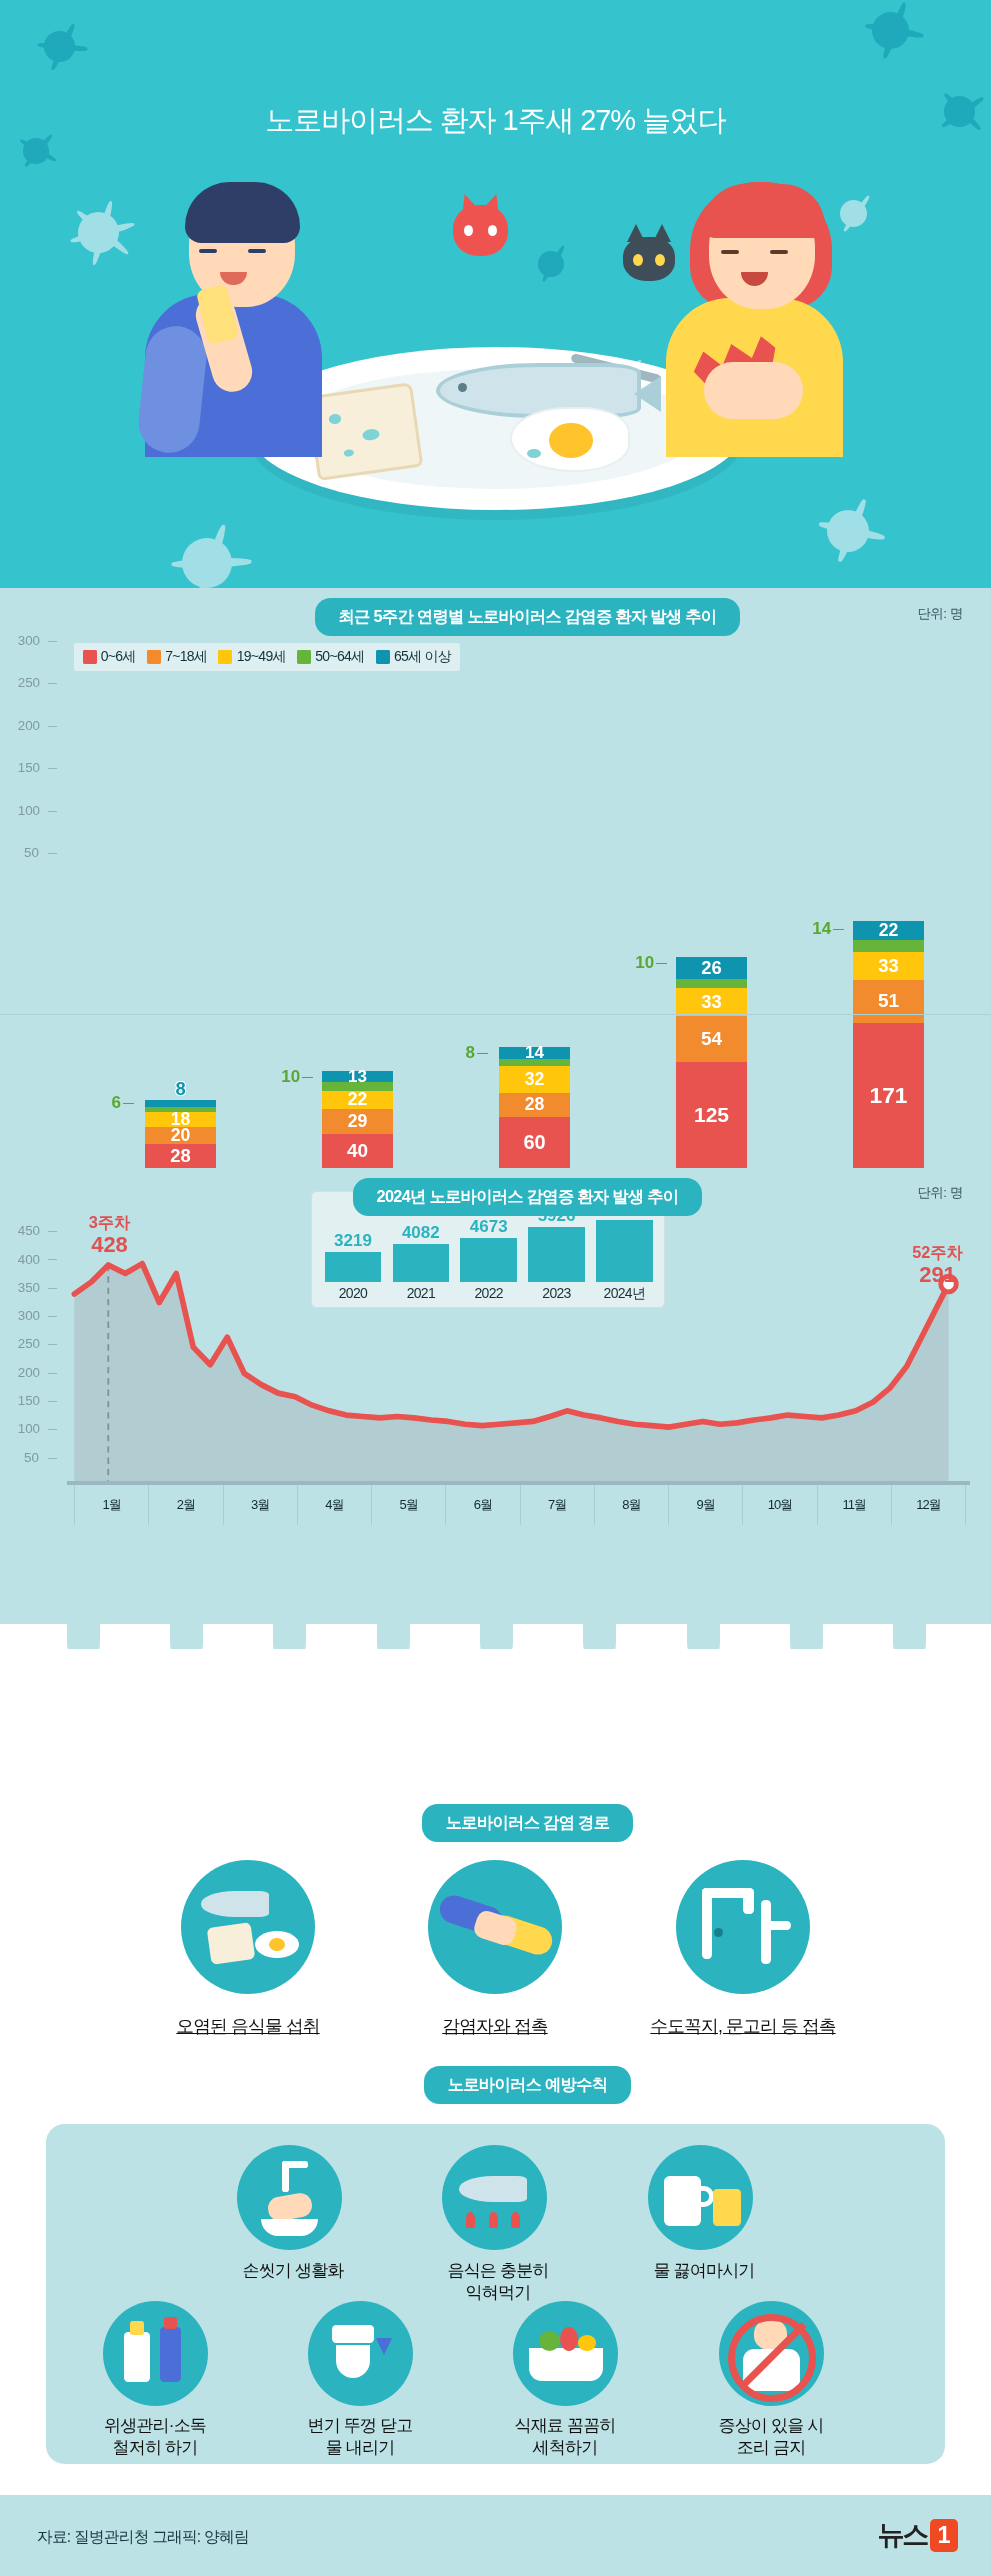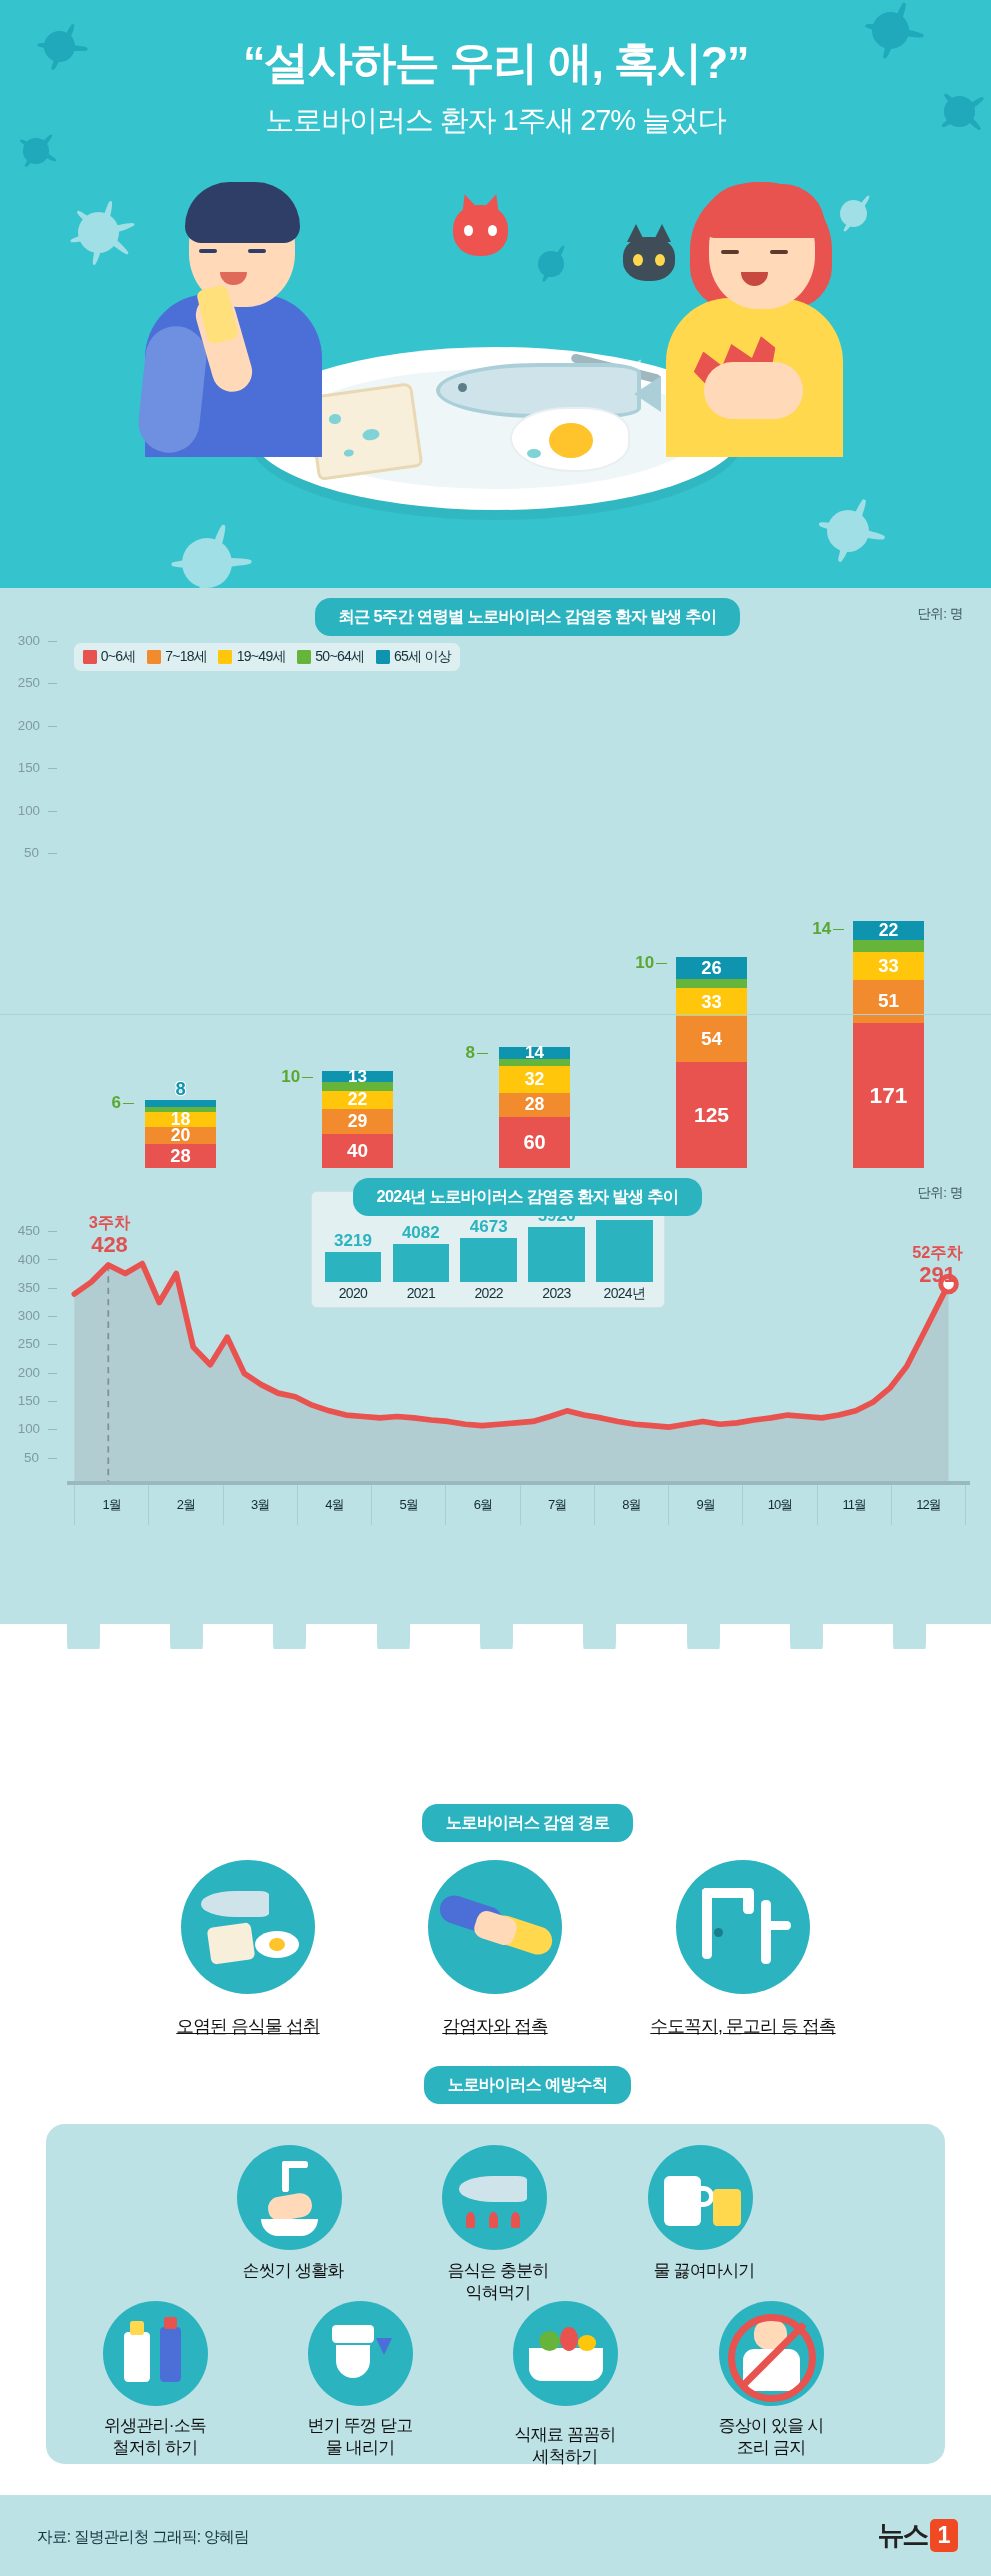--- a/index.html
+++ b/index.html
@@ -70,21 +70,21 @@
 
   
   .panel1{ position:absolute; left:0; top:588px; width:991px; height:580px; background:#bde2e6; }
   .ribbon{
     display:inline-block; background:#2bb3c0; color:#fff; font-size:16.3px; font-weight:bold;
     padding:7.8px 24px; border-radius:15.6px; letter-spacing:-0.7px; white-space:nowrap;
   }
   .ribbon-wrap{ position:absolute; left:0; width:991px; text-align:center;margin-left:32px; }
   .unit{ position:absolute; right:28px; font-size:13.4px; color:#3a5560; letter-spacing:-0.4px;}
   .legend{
-    position:absolute; left:74px; top:643px; background:#ddeff1; border-radius:7px;
+    position:absolute; left:74px; top:643px; background:#ddeff1; border-radius:2px;
     padding:5px 8.5px; display:flex; gap:11.3px; align-items:center; z-index:7;
   }
   .legend .li{ display:flex; align-items:center; gap:4.2px; font-size:14px; color:#16313a; letter-spacing:-0.7px;}
   .legend .sw{ width:14px; height:14px; border-radius:1.4px; display:block; }
 
   .axis-lab{ position:absolute; font-size:13.4px; color:#7f9aa2; }
   .axis-tick{ position:absolute; width:9.2px; height:1.4px; background:#9cb6bd; }
 
   .bars{ position:absolute; left:0; top:0; width:991px; height:580px; }
   .bargroup{ position:absolute; bottom:0; width:142px; }
@@ -187,21 +187,20 @@
     </div>
   <div class="virus" style="left:182px;top:538px;width:50px;height:50px;background:#9fdfe5;">
       <i style="background:#9fdfe5;transform:rotate(18deg);"></i>
       <i style="background:#9fdfe5;transform:rotate(88deg);"></i>
     </div>
   <div class="virus" style="left:827px;top:510px;width:42px;height:42px;background:#9fdfe5;">
       <i style="background:#9fdfe5;transform:rotate(22deg);"></i>
       <i style="background:#9fdfe5;transform:rotate(102deg);"></i>
     </div>
 
-  <div class="hero-title">“설사하는 우리 애, 혹시?”</div>
   <div class="hero-sub">노로바이러스 환자 1주새 27% 늘었다</div>
 
   <div class="person p-left">
     <div class="body-sh" style="left:-7px;top:113px;width:177px;height:163px;background:#4b6fd6;border-radius:64px 64px 0 0;"></div>
     <div class="body-sh" style="left:-10px;top:145px;width:61px;height:127px;background:#6f8fe0;border-radius:31px;transform:rotate(6deg);"></div>
     <div class="head" style="left:37px;top:10px;width:106px;height:116px;background:#ffd9b8;"></div>
     <div style="position:absolute;left:33px;top:1.4px;width:115px;height:61px;background:#2f3e66;border-radius:57px 57px 21px 21px;"></div>
     <div style="position:absolute;left:47px;top:68px;width:18.4px;height:4.2px;background:#2f3e66;border-radius:2.1px;"></div>
     <div style="position:absolute;left:96px;top:68px;width:18.4px;height:4.2px;background:#2f3e66;border-radius:2.1px;"></div>
     <div style="position:absolute;left:68px;top:91px;width:27px;height:12.7px;background:#e06a5a;border-radius:0 0 14px 14px;"></div>
@@ -554,21 +553,21 @@
   <div style="position:absolute;left:68px;top:37px;width:0;height:0;border-left:8.5px solid transparent;border-right:8.5px solid transparent;border-top:17px solid #4b6fd6;"></div>
 </div>
 <div class="pcap" style="left:261px;top:2415px;">변기 뚜껑 닫고<br>물 내리기</div>
 
 <div class="pcirc" style="left:513px;top:2301px;">
   <div style="position:absolute;left:15.6px;top:47px;width:74px;height:33px;background:#fff;border-radius:0 0 12.7px 12.7px;"></div>
   <div style="position:absolute;left:25.5px;top:30px;width:21px;height:20px;background:#67b43a;border-radius:50%;"></div>
   <div style="position:absolute;left:47px;top:25.5px;width:18.4px;height:24px;background:#e8524f;border-radius:50%;"></div>
   <div style="position:absolute;left:65px;top:34px;width:18.4px;height:15.6px;background:#ffc60b;border-radius:50%;"></div>
 </div>
-<div class="pcap" style="left:466px;top:2415px;margin-top:9px;">식재료 꼼꼼히<br>세척하기</div>
+<div class="pcap" style="left:466px;top:2415px;">식재료 꼼꼼히<br>세척하기</div>
 
 <div class="pcirc" style="left:719px;top:2301px;">
   <div style="position:absolute;left:35px;top:18.4px;width:33px;height:31px;background:#ffd9b8;border-radius:46%;"></div>
   <div style="position:absolute;left:24px;top:48px;width:57px;height:42px;background:#fff;border-radius:11.3px 11.3px 0 0;"></div>
   <div style="position:absolute;left:8.5px;top:12.7px;width:88px;height:88px;border:7px solid #e8524f;border-radius:50%;"></div>
   <div style="position:absolute;left:10px;top:51px;width:88px;height:7px;background:#e8524f;transform:rotate(-45deg);"></div>
 </div>
 <div class="pcap" style="left:672px;top:2415px;">증상이 있을 시<br>조리 금지</div>
 
 <div class="footer"></div>

